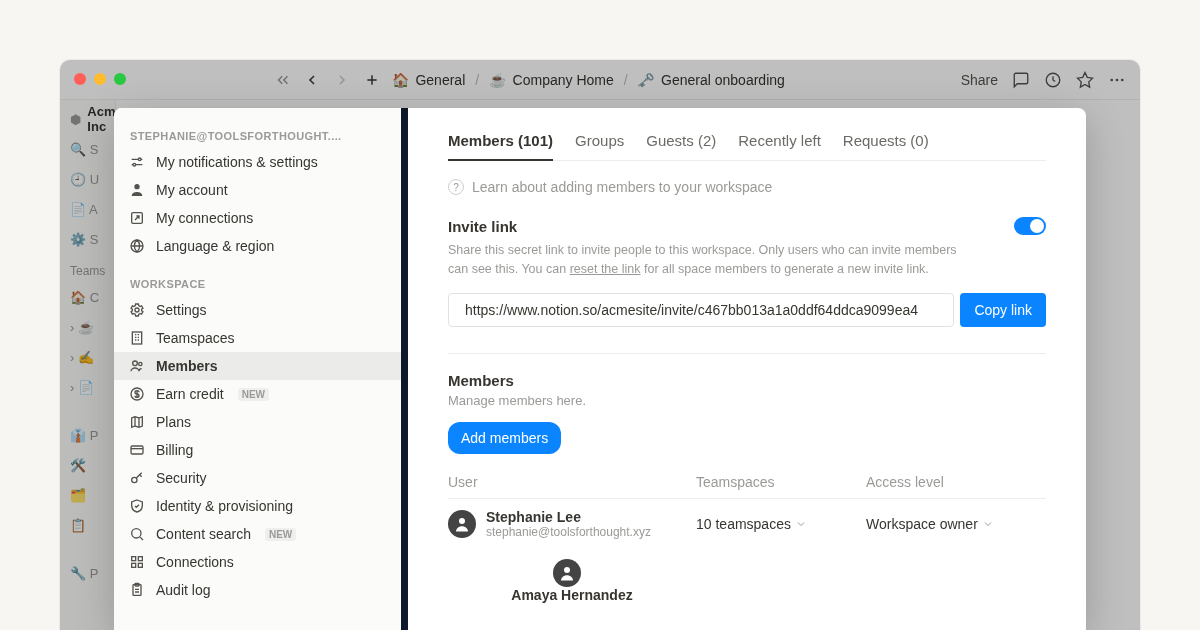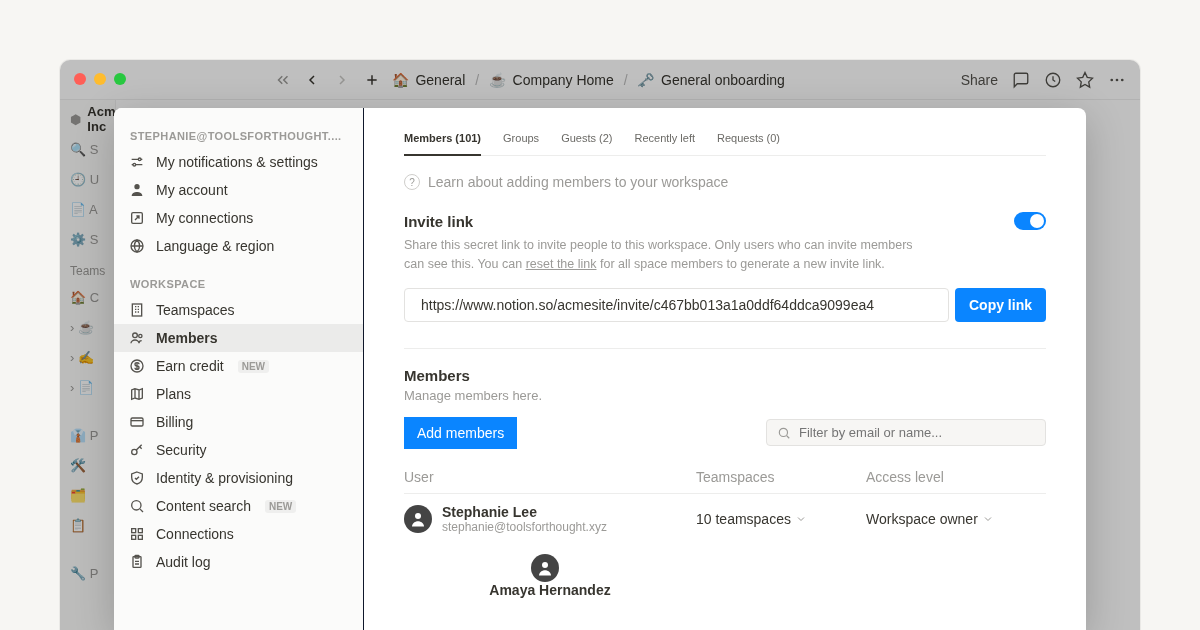--- a/index.html
+++ b/index.html
@@ -17,46 +17,46 @@
 .crumb .sep{color:#bbb;margin:0 4px}
 .right-icons{display:flex;align-items:center;gap:14px;color:#55534e}
 .right-icons span,.right-icons svg{display:inline-flex;align-items:center}
 .main{display:flex;flex:1;overflow:hidden}
 .left-col{width:56px;background:#fbfbfa;border-right:1px solid #eee;padding-top:6px;display:flex;flex-direction:column;gap:4px;align-items:stretch}
 .left-col .row{height:26px;display:flex;align-items:center;gap:6px;padding-left:10px;color:#9b9a97;font-size:13px}
 .section-label{font-size:12px;color:#9b9a97;padding:8px 0 2px 10px}
 
 .overlay{position:absolute;inset:0;background:rgba(0,0,0,0.25);display:flex;}
 .modal{position:absolute;top:48px;left:54px;right:54px;bottom:0;background:#fff;border-radius:8px 8px 0 0;box-shadow:0 10px 40px rgba(0,0,0,0.2);display:flex;overflow:hidden}
-.settings-side{width:250px;background:#fbfbfa;border-right:1px solid #0f172a;padding:14px 0;overflow:hidden}
+.settings-side{width:294px;background:#fbfbfa;border-right:7px solid #0f172a;padding:14px 0;overflow:hidden}
 .sec-head{font-size:11px;letter-spacing:0.4px;color:#9b9a97;font-weight:600;padding:8px 16px 6px}
 .side-item{display:flex;align-items:center;gap:10px;padding:5px 14px;font-size:14px;color:#37352f;cursor:pointer}
 .side-item.active{background:#ebebea;font-weight:600}
 .side-item .ico{width:18px;height:18px;display:inline-flex;align-items:center;justify-content:center;color:#55534e}
 .badge{font-size:10px;font-weight:600;color:#9b9a97;background:#efefee;border-radius:3px;padding:1px 4px;margin-left:4px}
 .settings-body{flex:1;padding:24px 40px;overflow:hidden}
-.tabs{display:flex;gap:22px;font-size:11px;color:#6b6a66;border-bottom:1px solid #ededec;margin-bottom:18px}
+.tabs{display:flex;gap:22px;font-size:15px;color:#6b6a66;border-bottom:1px solid #ededec;margin-bottom:18px}
 .tab{padding:0 0 10px;cursor:pointer}
 .tab.active{color:#37352f;font-weight:600;border-bottom:2px solid #37352f;margin-bottom:-1px}
 .learn{display:flex;align-items:center;gap:8px;color:#9b9a97;font-size:14px;margin-bottom:22px}
 .learn .qmark{width:16px;height:16px;border:1.4px solid #cfcecb;border-radius:50%;display:inline-flex;align-items:center;justify-content:center;font-size:10px}
 .invite-head{display:flex;justify-content:space-between;align-items:flex-end}
 .invite-head h4{font-size:15px;font-weight:600;color:#37352f}
 .toggle{width:32px;height:18px;background:#0a85ff;border-radius:9px;position:relative;cursor:pointer}
 .toggle::after{content:"";position:absolute;width:14px;height:14px;background:#fff;border-radius:50%;top:2px;right:2px}
 .invite-desc{font-size:12.5px;color:#9b9a97;line-height:1.5;margin:6px 0 14px;max-width:520px}
 .invite-desc .reset{text-decoration:underline;color:#9b9a97;cursor:pointer}
 .link-row{display:flex;gap:6px;margin-bottom:26px}
 .link-input{flex:1;border:1px solid #e3e2e0;border-radius:4px;padding:8px 16px;font-size:14px;color:#37352f;background:#fff;white-space:nowrap;overflow:hidden;text-overflow:ellipsis}
-.copy-btn{background:#0a85ff;color:#fff;border:none;border-radius:4px;padding:0 14px;font-size:14px;font-weight:700;cursor:pointer}
+.copy-btn{background:#0a85ff;color:#fff;border:none;border-radius:4px;padding:0 14px;font-size:14px;font-weight:400;cursor:pointer}
 .divider{border-top:1px solid #ededec;margin-bottom:18px}
 .members-h{font-size:15px;font-weight:600;margin-bottom:4px;color:#37352f}
 .members-sub{font-size:13px;color:#9b9a97;margin-bottom:14px}
 .members-toolbar{display:flex;justify-content:space-between;align-items:center;margin-bottom:20px}
-.add-btn{background:#0a85ff;color:#fff;border:none;border-radius:0;padding:8px 13px;font-size:14px;font-weight:500;cursor:pointer}
+.add-btn{background:#0a85ff;color:#fff;border:none;border-radius:12px;padding:8px 13px;font-size:14px;font-weight:500;cursor:pointer}
 .filter-wrap{display:flex;align-items:center;gap:8px;background:#f7f6f4;border:1px solid #e3e2e0;border-radius:4px;padding:5px 10px;width:280px}
 .filter-wrap input{border:none;background:transparent;outline:none;font-size:13px;flex:1;color:#37352f}
 .tbl-head{display:flex;font-size:14px;color:#9b9a97;padding-bottom:8px;border-bottom:1px solid #ededec}
 .col-user{flex:1}
 .col-ts{width:170px}
 .col-al{width:180px}
 .member-row{display:flex;align-items:center;padding:10px 0}
 .avatar{width:28px;height:28px;border-radius:50%;background:#444;margin-right:10px;display:inline-flex;align-items:center;justify-content:center;color:#fff;font-size:13px}
 .member-info{display:flex;flex-direction:column}
 .member-name{font-size:14px;font-weight:600;color:#37352f}
@@ -196,20 +196,29 @@
                 </svg>
               </span>
               <span>Language &amp; region</span>
             </div>
           </div>
         <div class="sec-head" style="margin-top:10px">WORKSPACE</div>
         <div id="workspace-items">
             <div class="side-item">
               <span class="ico">
                 <svg width="16" height="16" viewBox="0 0 24 24" fill="none" stroke="currentColor" stroke-width="2">
+                  <circle cx="12" cy="12" r="3"></circle>
+                  <path d="M19 12a7 7 0 0 0-.1-1.2l2-1.5-2-3.5-2.3 1a7 7 0 0 0-2-1.2L14 3h-4l-.6 2.6a7 7 0 0 0-2 1.2l-2.3-1-2 3.5 2 1.5A7 7 0 0 0 5 12c0 .4 0 .8.1 1.2l-2 1.5 2 3.5 2.3-1c.6.5 1.3.9 2 1.2L10 21h4l.6-2.6c.7-.3 1.4-.7 2-1.2l2.3 1 2-3.5-2-1.5c.1-.4.1-.8.1-1.2z"></path>
+                </svg>
+              </span>
+              <span>Settings</span>
+            </div>
+            <div class="side-item">
+              <span class="ico">
+                <svg width="16" height="16" viewBox="0 0 24 24" fill="none" stroke="currentColor" stroke-width="2">
                   <rect x="5" y="3" width="14" height="18"></rect>
                   <path d="M9 7h2M13 7h2M9 11h2M13 11h2M9 15h2M13 15h2"></path>
                 </svg>
               </span>
               <span>Teamspaces</span>
             </div>
             <div class="side-item active">
               <span class="ico">
                 <svg width="16" height="16" viewBox="0 0 24 24" fill="none" stroke="currentColor" stroke-width="2">
                   <circle cx="9" cy="8" r="3.5"></circle>
@@ -318,27 +327,20 @@
         </p>
         <div class="link-row">
           <div class="link-input">https://www.notion.so/acmesite/invite/c467bb013a1a0ddf64ddca9099ea4</div>
           <button class="copy-btn">Copy link</button>
         </div>
         <div class="divider"></div>
         <div class="members-h">Members</div>
         <div class="members-sub">Manage members here.</div>
         <div class="members-toolbar">
           <button class="add-btn">Add members</button>
-          <div class="filter-wrap">
-            <svg width="14" height="14" viewBox="0 0 24 24" fill="none" stroke="#9b9a97" stroke-width="2">
-                <circle cx="11" cy="11" r="7"></circle>
-                <path d="M21 21l-4.3-4.3"></path>
-              </svg>
-            <input placeholder="Filter by email or name..." style="">
-          </div>
         </div>
         <div class="tbl-head">
           <div class="col-user">User</div>
           <div class="col-ts">Teamspaces</div>
           <div class="col-al">Access level</div>
         </div>
         <div id="member-rows">
             <div class="member-row">
               <div class="col-user" style="display: flex; align-items: center;">
                 <span class="avatar">

